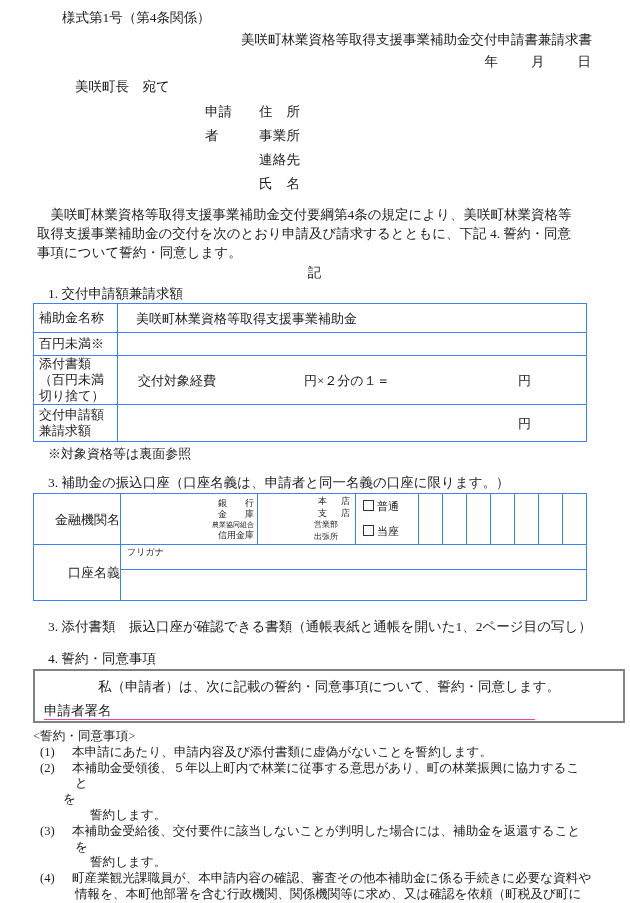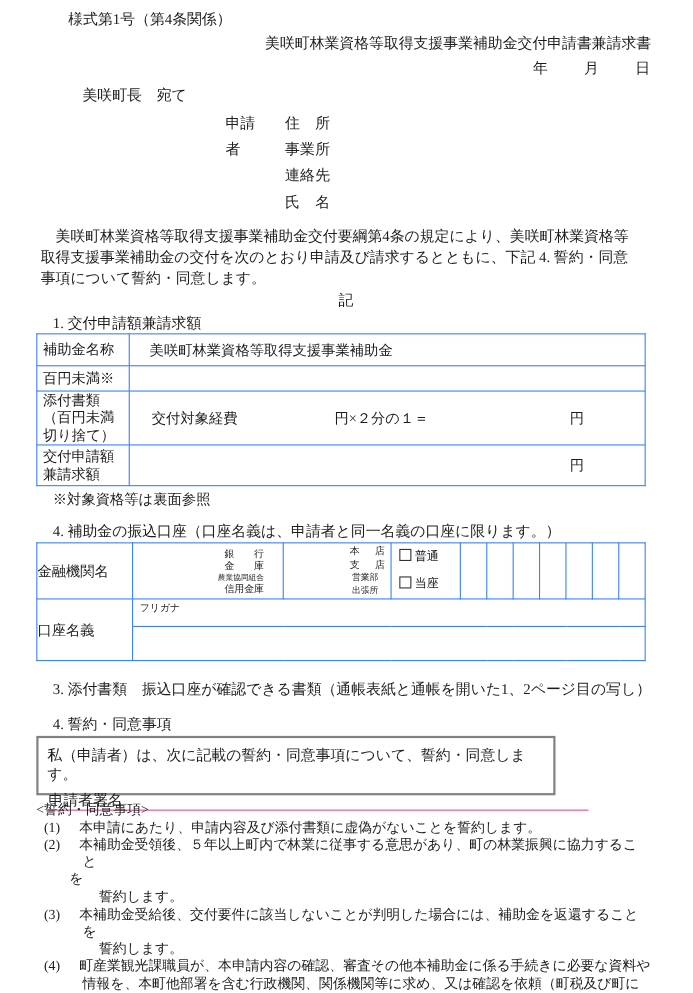--- a/index.html
+++ b/index.html
@@ -31,37 +31,37 @@
   .t1 .r1{height:29px;}
   .t1 .r2{height:23px;}
   .t1 .r3{height:48px;}
   .t1 .r4{height:37px;}
   .rel{position:relative;}
   .abs{position:absolute;top:50%;transform:translateY(-50%);}
   .exp{left:20px;} .formula{left:186px;} .yen{right:55px;}
   
   .t2{width:553px;margin-top:3px;}
   .t2 .r1{height:50px;}
-  .t2 .lab{text-align:left;}
-  .bank-types{width:44px;margin:0 17px 0 auto;font-size:9px;line-height:11px;}
+  .t2 .lab{text-align:right;}
+  .bank-types{width:44px;margin:0 3px 0 auto;font-size:9px;line-height:11px;}
   .bank-types .jl{width:36px;margin-left:auto;text-align:justify;text-align-last:justify;}
   .bank-types .tiny{font-size:7px;text-align:right;line-height:10px;}
   .branches{width:36px;margin:0 5px 0 auto;font-size:9px;line-height:11.5px;}
   .branches .jl{width:32px;margin-left:auto;text-align:justify;text-align-last:justify;}
-  .branches .sm{font-size:8px;text-align:center;}
+  .branches .sm{font-size:8px;text-align:left;}
   .acct-type{display:flex;flex-direction:column;justify-content:space-around;height:50px;padding-left:7px;font-size:11px;}
   .cb{display:inline-block;width:9px;height:9px;border:1px solid #333;margin-right:3px;vertical-align:-1px;}
   .furi{font-size:9px;height:22px;vertical-align:top;padding:2px 0 0 6px;line-height:10px;}
   .empty-row{height:30px;}
   .note{margin-left:11px;margin-top:4px;font-size:13px;line-height:16px;}
   .h2{margin-top:13px;}
   .h3{margin-top:17px;line-height:17px;}
   .h4{margin-top:15px;line-height:17px;}
   
-  .pbox{box-sizing:border-box;width:472px;margin-left:-4px;margin-top:2px;border:2px solid #818181;padding:7px 8px 1px 8px;height:54px;}
+  .pbox{box-sizing:border-box;width:592px;margin-left:-4px;margin-top:2px;border:2px solid #818181;padding:7px 8px 1px 8px;height:54px;text-align:center;}
   .sig-row{display:flex;width:491px;border-bottom:1px solid #ec4899;margin-top:8px;padding-bottom:1px;margin-left:1px;line-height:15px;}
   .plist-h{margin-left:-4px;margin-top:6px;font-size:12.6px;line-height:15.8px;}
   .pl{font-size:12.6px;line-height:15.8px;}
   .pl .first{padding-left:38px;text-indent:-35px;}
   .pl .no{display:inline-block;width:32px;text-indent:0;}
   .pl .cont{padding-left:38px;}
   .pl .wo{padding-left:26px;}
   .pl .deep{padding-left:53px;}
 </style>
 </head>
@@ -137,21 +137,21 @@
         <div>兼請求額</div>
       </td>
       <td class="rel">
         <span class="abs yen">円</span>
       </td>
     </tr>
   </tbody>
     </table>
   <div class="note">※対象資格等は裏面参照</div>
 
-  <div class="sec-h h2">4. 補助金の振込口座（口座名義は、申請者と同一名義の口座に限ります。）</div>
+  <div class="sec-h h2">3. 補助金の振込口座（口座名義は、申請者と同一名義の口座に限ります。）</div>
 
   <table class="t2">
     <colgroup>
       <col style="width:87px">
         <col style="width:137px">
         <col style="width:98px">
         <col style="width:63px">
       <col style="width:24px">
         <col style="width:24px">
         <col style="width:24px">

